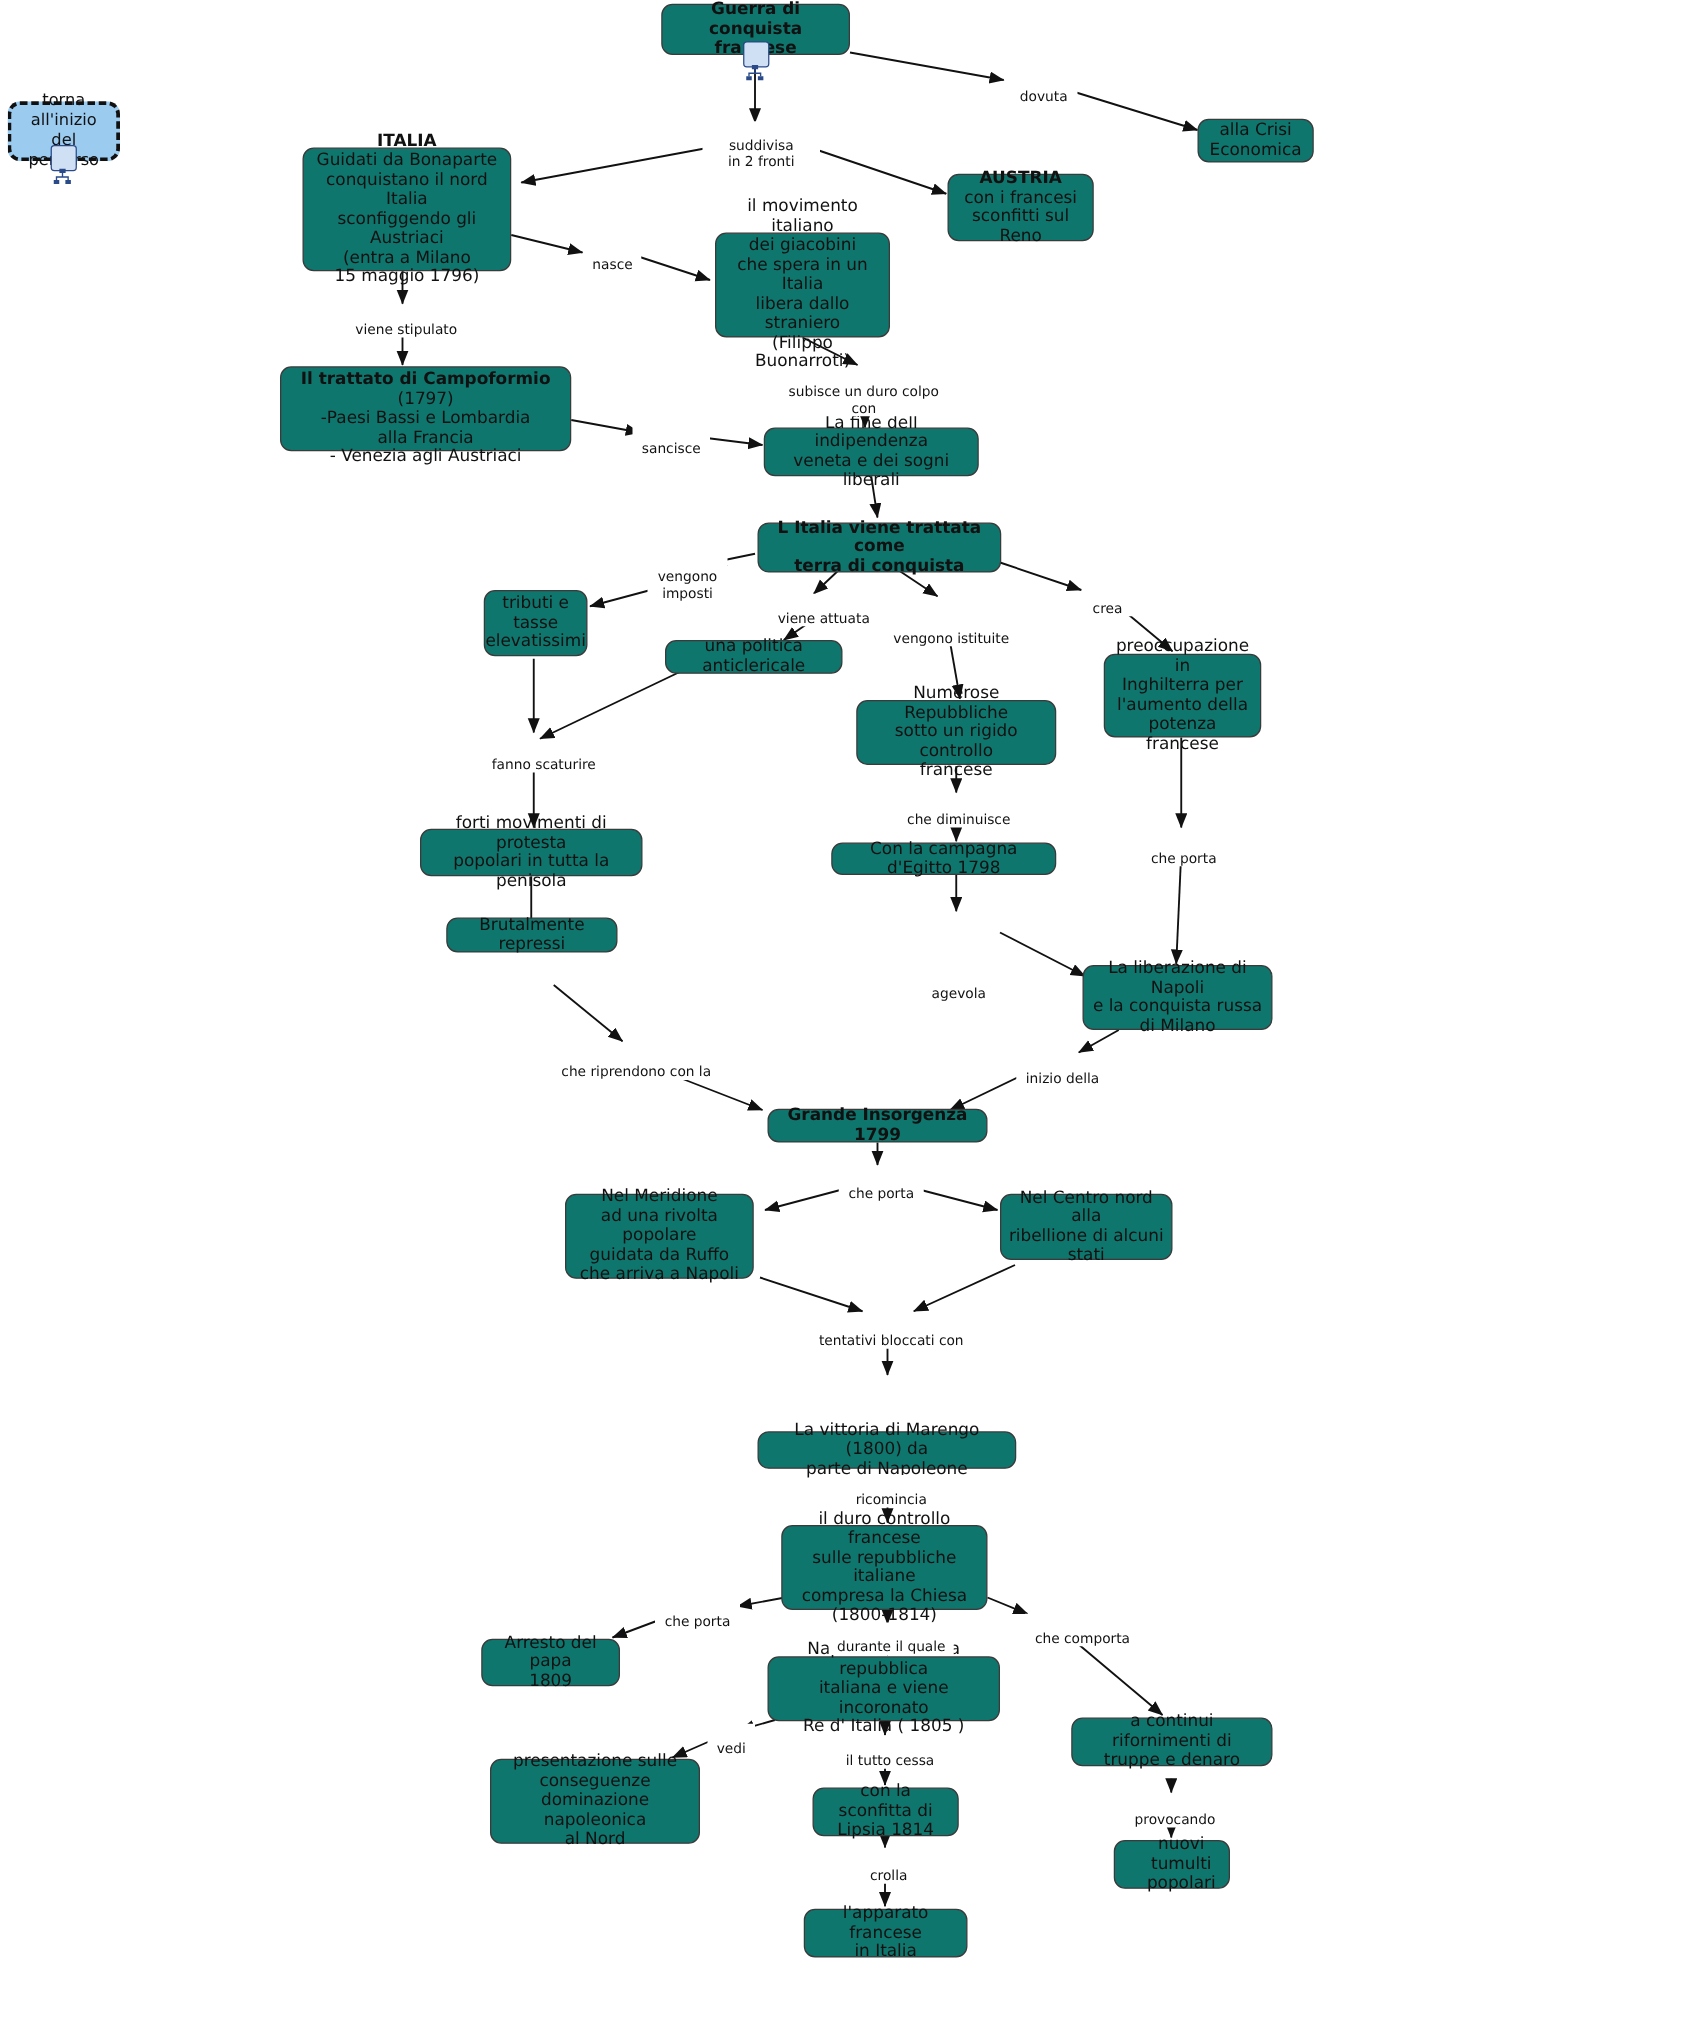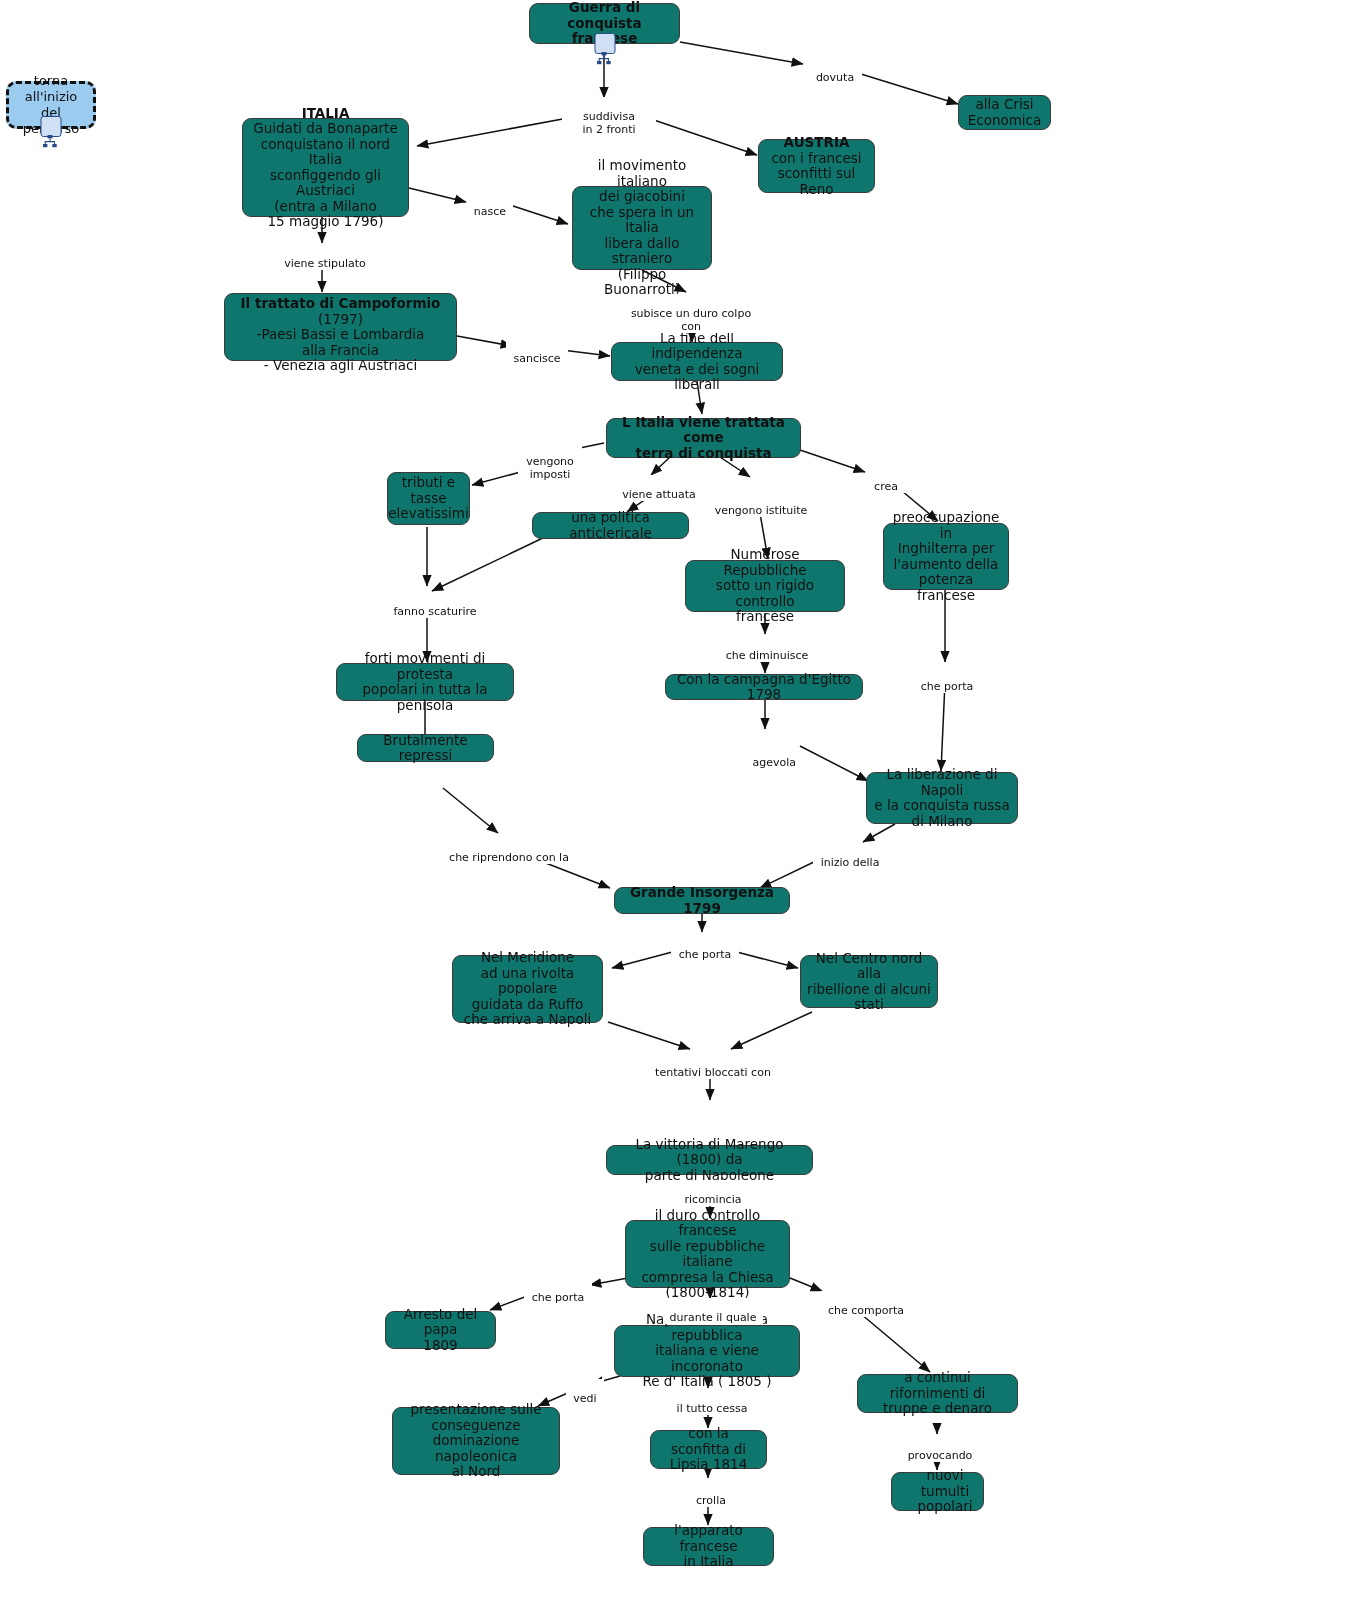--- a/index.html
+++ b/index.html
@@ -305,21 +305,21 @@
     <span>L Italia viene trattata come
 terra di conquista</span>
   </div>
 
   <div class="node" style="left:387px; top:472px; width:83px; height:53px;">
     <span>tributi e
 tasse
 elevatissimi</span>
   </div>
 
-  <div class="node" style="left:532px; top:512px; width:157px; height:27px;justify-content:flex-end;">
+  <div class="node" style="left:532px; top:512px; width:142px; height:27px;justify-content:flex-end;">
     <span>una politica anticlericale</span>
   </div>
 
   <div class="node" style="left:685px; top:560px; width:160px; height:52px;">
     <span>Numerose Repubbliche
 sotto un rigido controllo
 francese</span>
   </div>
 
   <div class="node" style="left:883px; top:523px; width:126px; height:67px;">
@@ -327,21 +327,21 @@
 Inghilterra per
 l'aumento della
 potenza francese</span>
   </div>
 
   <div class="node" style="left:336px; top:663px; width:178px; height:38px;">
     <span>forti movimenti di protesta
 popolari in tutta la penisola</span>
   </div>
 
-  <div class="node" style="left:665px; top:674px; width:198px; height:26px;">
+  <div class="node" style="left:665px; top:674px; width:180px; height:26px;">
     <span>Con la campagna d'Egitto 1798</span>
   </div>
 
   <div class="node" style="left:357px; top:734px; width:137px; height:28px;">
     <span>Brutalmente repressi</span>
   </div>
 
   <div class="node" style="left:866px; top:772px; width:152px; height:52px;">
     <span>La liberazione di Napoli
 e la conquista russa
@@ -450,21 +450,21 @@
 
   <div class="elabel" style="left:383px; top:592px; width:100px;">
     <span>fanno scaturire</span></div>
 
   <div class="elabel" style="left:716px; top:636px; width:98px;">
     <span>che diminuisce</span></div>
 
   <div class="elabel" style="left:912px; top:667px; width:66px;">
     <span>che porta</span></div>
 
-  <div class="elabel" style="left:736px; top:743px; width:58px;text-align:right;">
+  <div class="elabel" style="left:736px; top:775px; width:58px;">
     <span>agevola</span></div>
 
   <div class="elabel" style="left:442px; top:838px; width:130px;">
     <span>che riprendono con la</span></div>
 
   <div class="elabel" style="left:813px; top:843px; width:70px;">
     <span>inizio della</span></div>
 
   <div class="elabel" style="left:671px; top:935px; width:64px;">
     <span>che porta</span></div>

